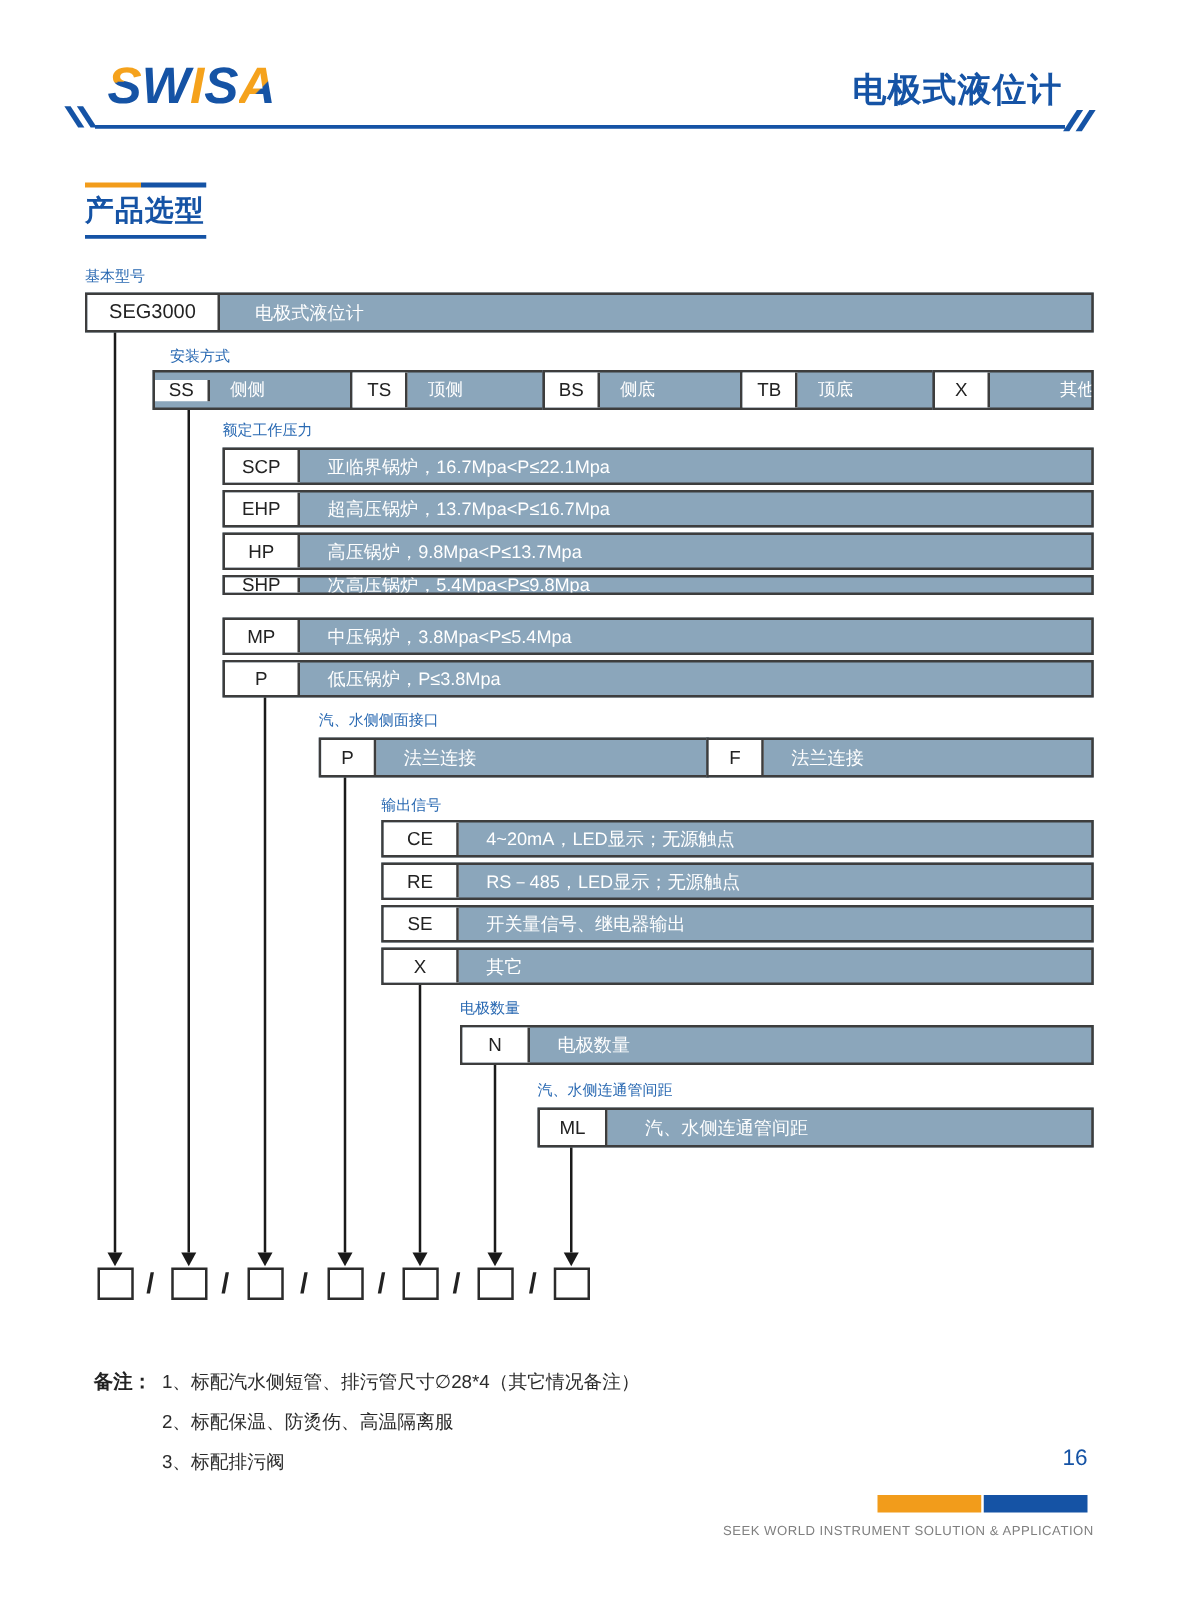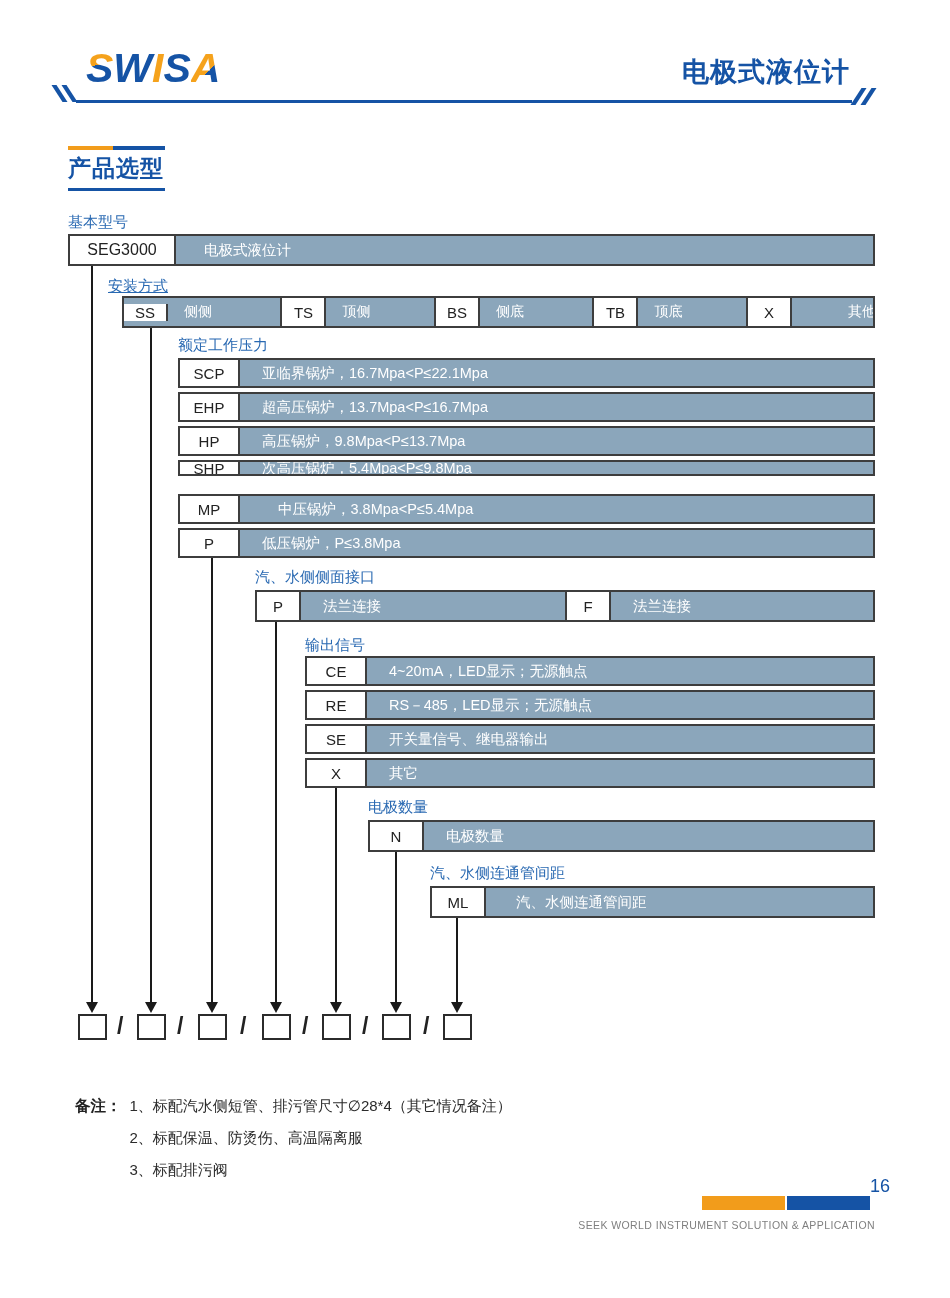--- a/index.html
+++ b/index.html
@@ -20,21 +20,21 @@
   .sl-fw{transform:skewX(-33deg);} 
   .hdr-title{right:100px;top:54px;font-size:27px;font-weight:700;color:#1553A5;letter-spacing:1px;}
 
   
   .pt-topline{left:68px;top:146px;width:97px;height:4px;
               background:linear-gradient(90deg,#F29C1B 0 46%,#1553A5 46% 100%);}
   .pt-title{left:68px;top:153px;font-size:23px;font-weight:700;color:#1553A5;letter-spacing:1px;}
   .pt-botline{left:68px;top:188px;width:97px;height:3px;background:#1553A5;}
 
   
-  .sec-label{font-size:15px;color:#2969B2;white-space:nowrap;}
+  .sec-label{font-size:12px;color:#2969B2;white-space:nowrap;}
   .optrow{position:absolute;display:flex;box-sizing:border-box;}
   .grp{display:flex;border:2px solid #3D3D3D;box-sizing:border-box;background:#8BA6BB;}
   .grp + .grp{margin-left:-2px;}
   .code{background:#ffffff;border-right:2px solid #3D3D3D;display:flex;align-items:center;
         justify-content:center;font-size:15px;color:#222222;flex:0 0 auto;box-sizing:border-box;}
   .desc{display:flex;align-items:center;color:#ffffff;font-size:14.5px;padding-left:22px;
         flex:1 1 auto;white-space:nowrap;overflow:hidden;}
 
   
   .vline{position:absolute;width:2px;background:#1a1a1a;}
@@ -43,21 +43,21 @@
   .slot{position:absolute;width:29px;height:26px;border:2px solid #2b2b2b;background:#ffffff;
         box-sizing:border-box;top:1014px;}
   .sep{position:absolute;top:1013px;font-size:23px;font-weight:600;color:#222222;line-height:26px;}
 
   
   .notes{left:75px;top:1090px;display:flex;align-items:flex-start;}
   .note-label{font-weight:700;font-size:15.5px;color:#222222;line-height:32px;white-space:nowrap;}
   .note-items{margin-left:8px;font-size:15px;color:#2b2b2b;line-height:32px;white-space:nowrap;}
 
   
-  .pageno{right:60px;top:1156px;font-size:18px;color:#1553A5;margin-top:20px;}
+  .pageno{right:80px;top:1156px;font-size:18px;color:#1553A5;}
   .bar{position:absolute;top:1196px;height:14px;}
   .bar-orange{left:702px;width:83px;background:#F29C1B;}
   .bar-blue{left:787px;width:83px;background:#1553A5;}
   .slogan{right:75px;top:1219px;font-size:10.5px;color:#7f7f7f;letter-spacing:0.4px;white-space:nowrap;}
 </style>
 </head>
 <body>
 
 <div class="page">
 
@@ -79,21 +79,21 @@
   <div class="abs pt-botline"></div>
 
   <div class="abs sec-label" style="left:68px;top:213px;">基本型号</div>
   <div class="optrow" style="left:68px;top:234px;width:807px;height:32px;">
     <div class="grp" style="flex:1 1 auto;">
       <div class="code" style="width:106px;font-size:16px;">SEG3000</div>
       <div class="desc" style="padding-left:28px;">电极式液位计</div>
     </div>
   </div>
 
-  <div class="abs sec-label" style="left:108px;top:277px;text-decoration:underline;">安装方式</div>
+  <div class="abs sec-label" style="left:136px;top:277px;">安装方式</div>
   <div class="optrow" style="left:122px;top:296px;width:753px;height:32px;">
     <div class="grp" style="width:162px;align-items:center;">
       <div class="code" style="width:44px;">SS</div>
       <div class="desc" style="padding-left:16px;font-size:14px;">侧侧</div>
     </div>
     <div class="grp" style="width:157px;">
       <div class="code" style="width:44px;">TS</div>
       <div class="desc" style="padding-left:16px;font-size:14px;">顶侧</div>
     </div>
     <div class="grp" style="width:162px;">
@@ -129,21 +129,21 @@
       <div class="desc">高压锅炉，9.8Mpa&lt;P≤13.7Mpa</div>
     </div>
   </div>
   <div class="optrow" style="left:178px;top:460px;width:697px;height:16px;">
     <div class="grp" style="flex:1 1 auto;">
       <div class="code" style="width:60px;">SHP</div>
       <div class="desc">次高压锅炉，5.4Mpa&lt;P≤9.8Mpa</div>
     </div>
   </div>
   <div class="optrow" style="left:178px;top:494px;width:697px;height:30px;">
-    <div class="grp" style="flex:1 1 auto;gap:16px;">
+    <div class="grp" style="flex:1 1 auto;">
       <div class="code" style="width:60px;">MP</div>
       <div class="desc">中压锅炉，3.8Mpa&lt;P≤5.4Mpa</div>
     </div>
   </div>
   <div class="optrow" style="left:178px;top:528px;width:697px;height:30px;">
     <div class="grp" style="flex:1 1 auto;">
       <div class="code" style="width:60px;">P</div>
       <div class="desc">低压锅炉，P≤3.8Mpa</div>
     </div>
   </div>

